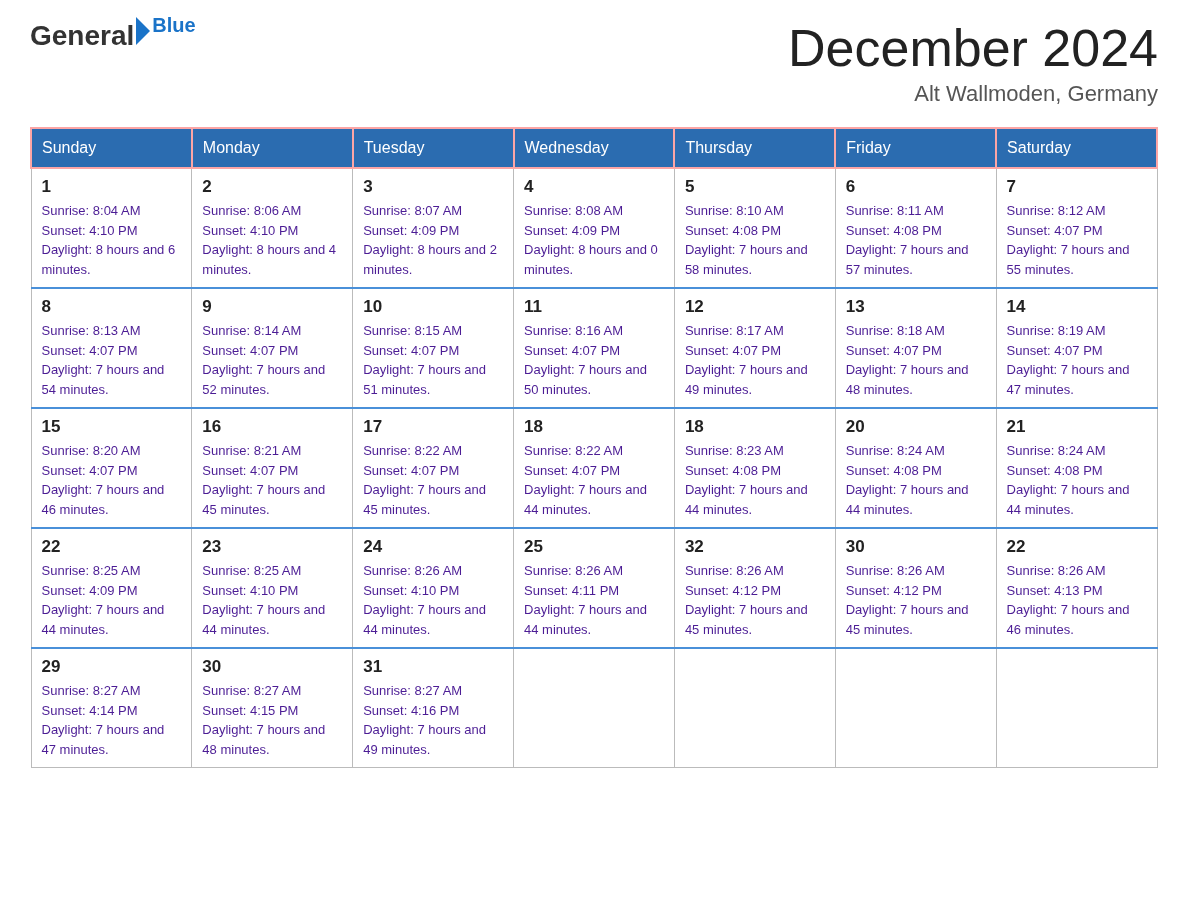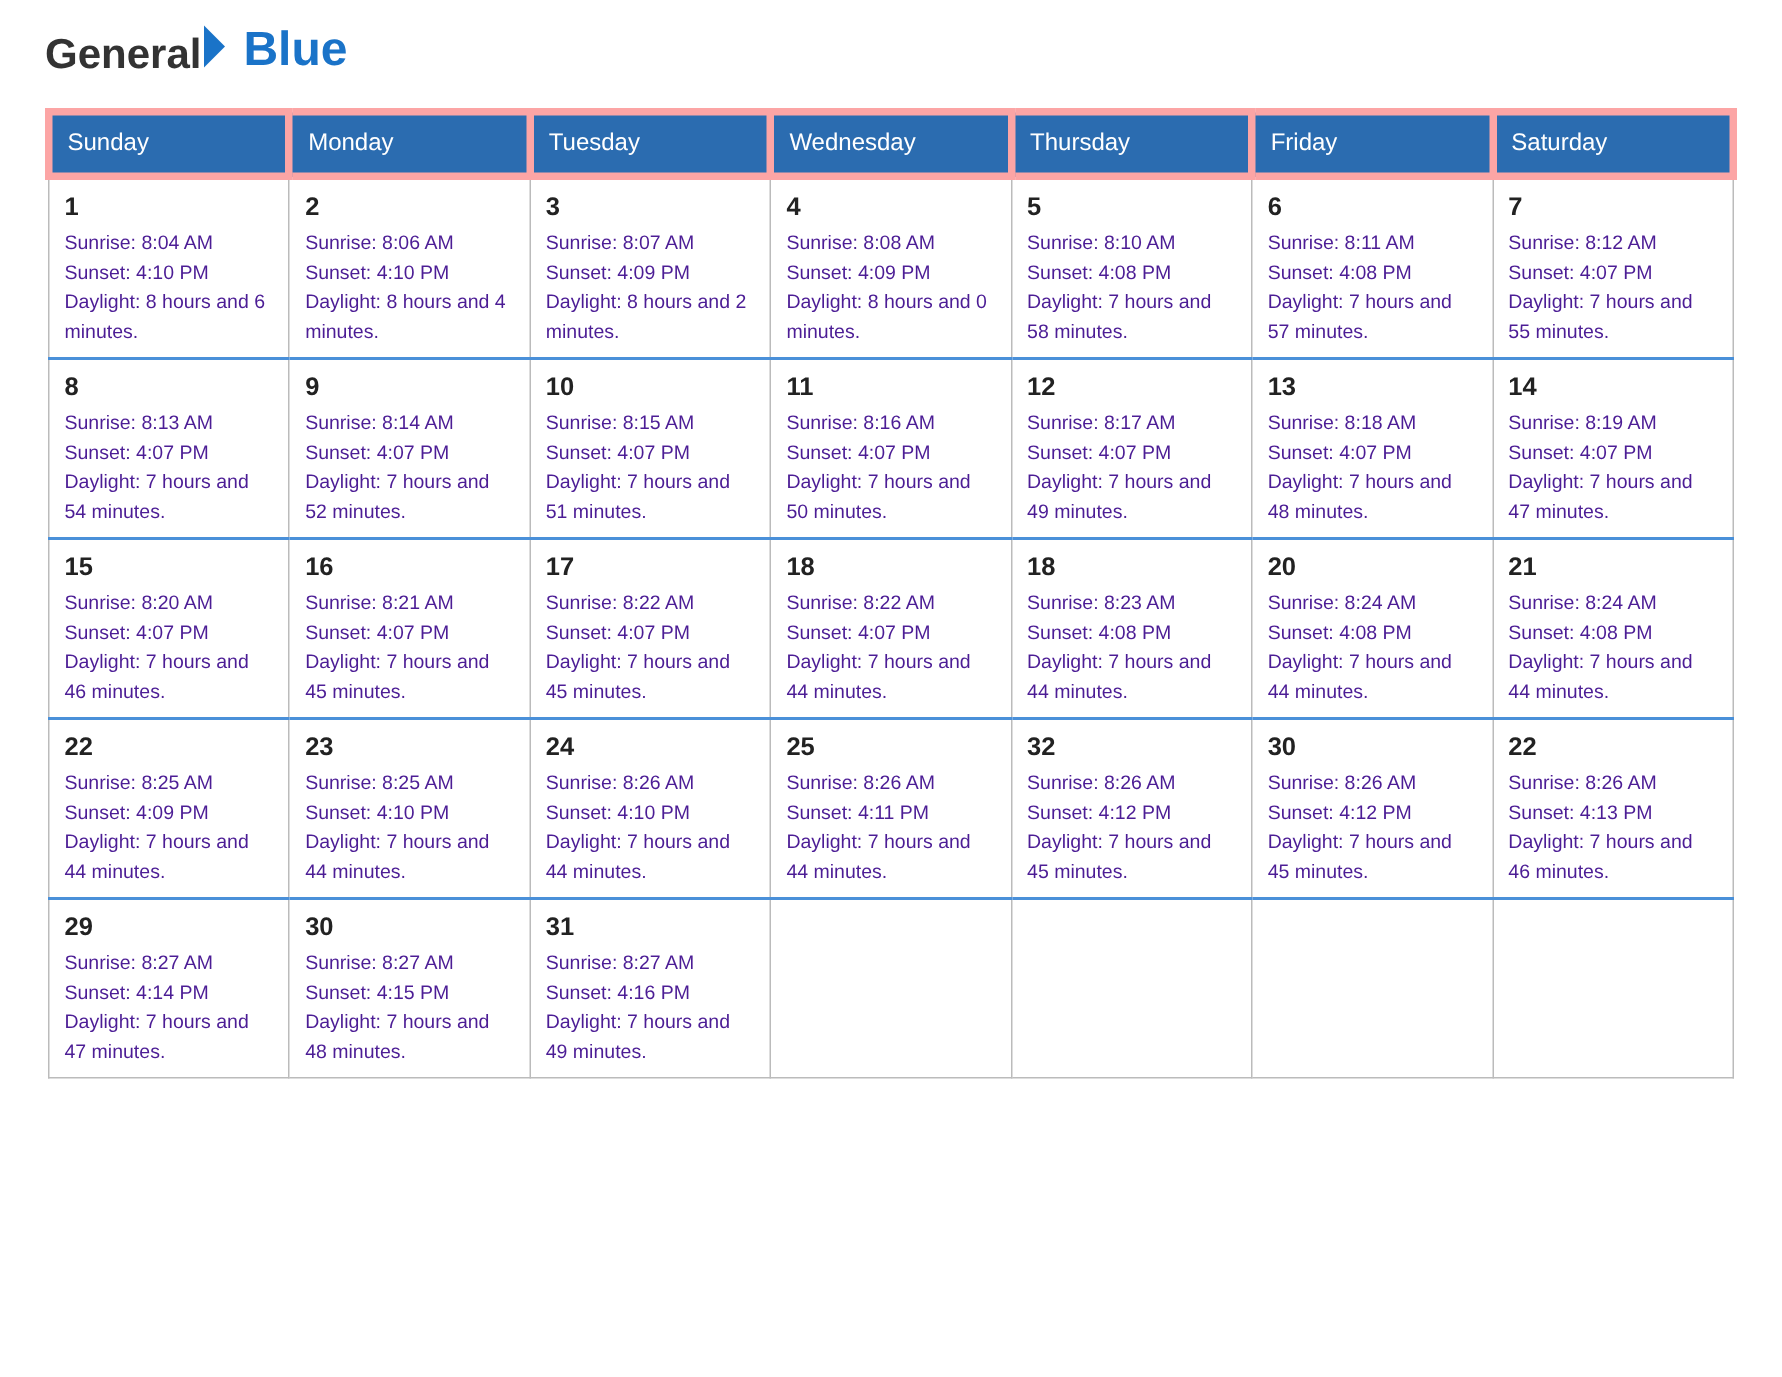--- a/index.html
+++ b/index.html
@@ -33,25 +33,25 @@
     .logo-block {
       display: flex;
       flex-direction: row;
       align-items: flex-start;
     }
     .logo-row1 {
       display: flex;
       align-items: center;
     }
     .logo-row2 {
-      font-size: 32px;
+      font-size: 20px;
       font-weight: bold;
       color: #1a73c8;
       margin-top: -6px;
-      margin-left: 12px;
+      margin-left: 2px;
     }
     .title-area {
       text-align: right;
     }
     .month-title {
       font-size: 52px;
       font-weight: normal;
       color: #222;
       line-height: 1.1;
     }
@@ -65,21 +65,21 @@
       border-collapse: collapse;
       border: 1px solid #999;
     }
     .calendar th {
       background-color: #2b6cb0;
       color: #fff;
       font-size: 16px;
       font-weight: normal;
       text-align: left;
       padding: 10px 10px;
-      border: 5px solid #fca5a5;
+      border: 2px solid #fca5a5;
     }
     .calendar td {
       vertical-align: top;
       border: 1px solid #bbb;
       padding: 8px 10px;
       width: calc(100% / 7);
       min-height: 100px;
     }
     .day-number {
       font-size: 17px;
@@ -106,20 +106,24 @@
 </head>
 <body>
 
 <div class="header-area">
   <div class="logo-block">
     <div class="logo-row1">
       <span class="logo-text-general">General</span>
       <div class="logo-triangle"></div>
     </div>
     <div class="logo-row2">Blue</div>
+  </div>
+  <div class="title-area">
+    <div class="month-title">December 2024</div>
+    <div class="location-title">Alt Wallmoden, Germany</div>
   </div>
 </div>
 
 <table class="calendar">
   <thead>
     <tr>
     <th>Sunday</th>
         <th>Monday</th>
         <th>Tuesday</th>
         <th>Wednesday</th>

